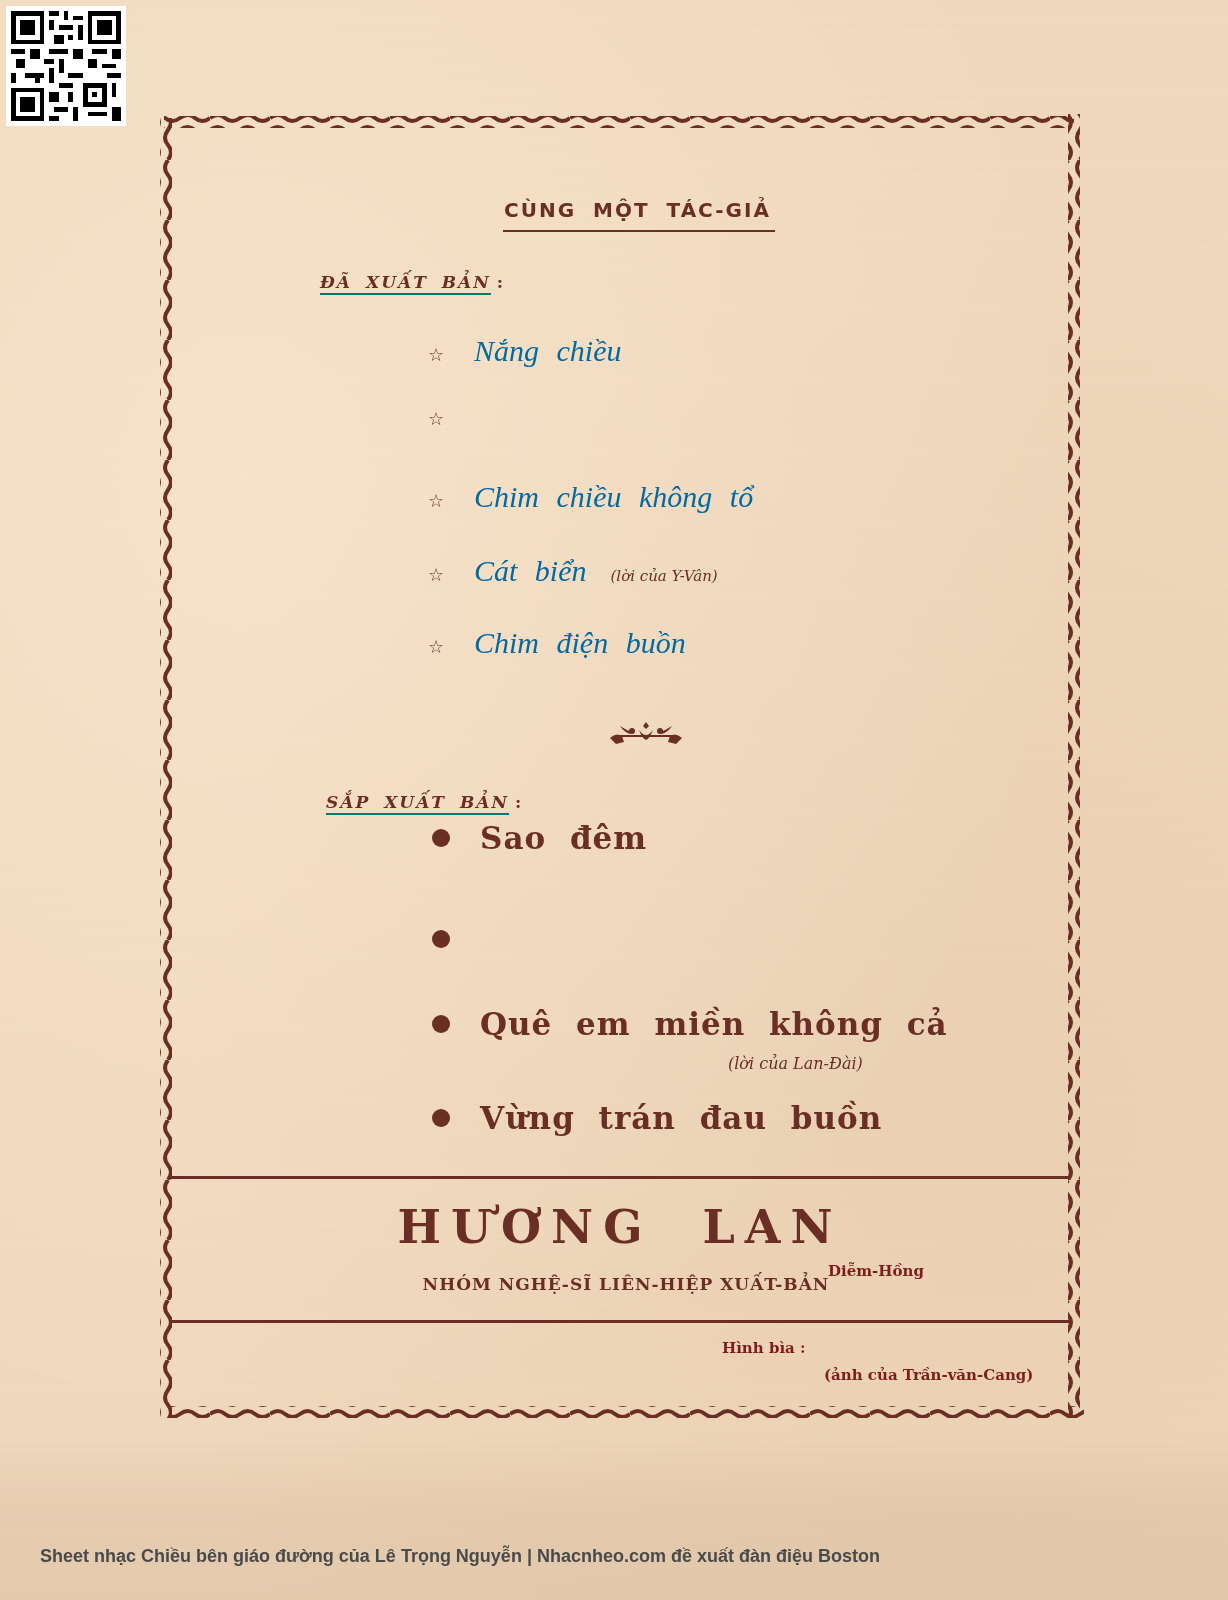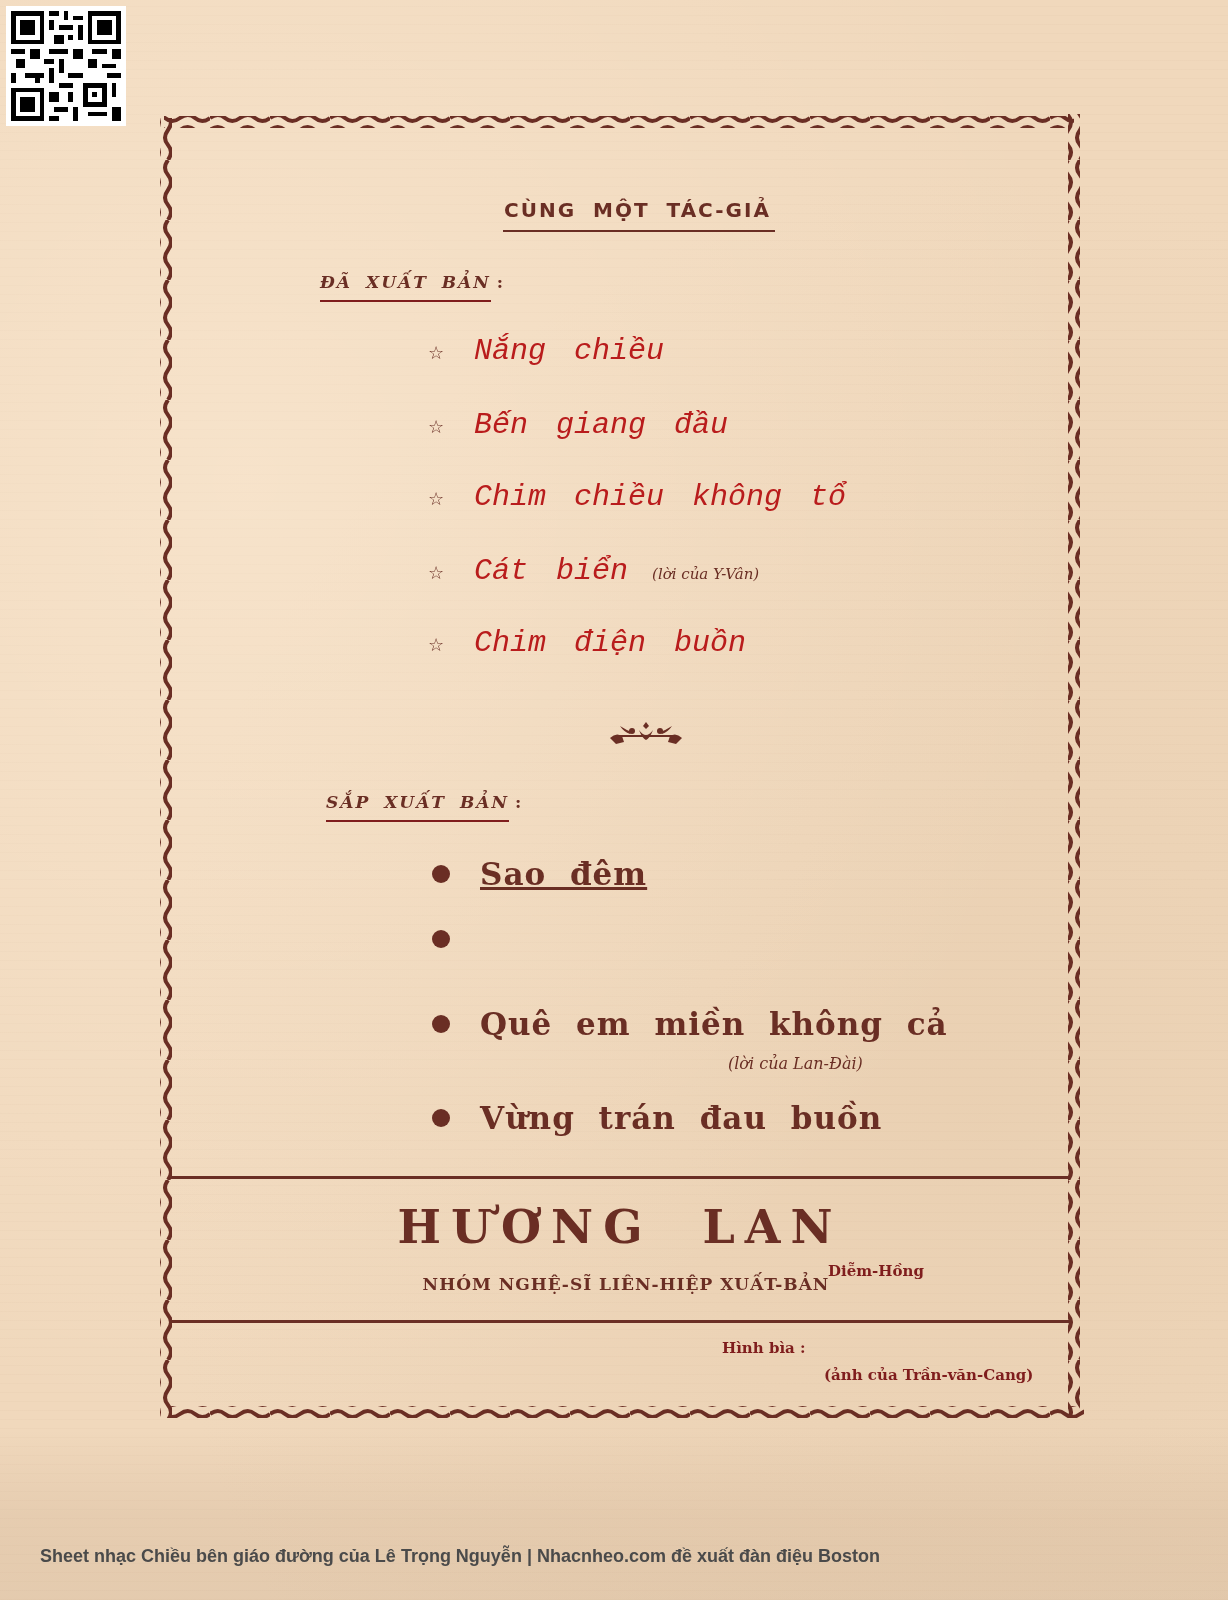--- a/index.html
+++ b/index.html
@@ -60,47 +60,47 @@
       font-style: italic;
       font-weight: bold;
       font-size: 17px;
       letter-spacing: 2px;
       word-spacing: 6px;
       color: #6a2e24;
       white-space: nowrap;
     }
     .section-label .ul {
       display: inline-block;
-      border-bottom: 2px solid #7f1d1d;
-      padding-bottom: 8px;
+      border-bottom: 2px solid #0f766e;
+      padding-bottom: 1px;
     }
     .section-label .colon {
       font-style: normal;
       margin-left: 6px;
     }
 
     .pub-item {
       position: absolute;
       left: 428px;
       white-space: nowrap;
       display: flex;
       align-items: baseline;
     }
     .pub-item .star {
       font-size: 18px;
       width: 46px;
       color: #6a2e24;
       font-family: "DejaVu Sans", sans-serif;
     }
     .pub-item .name {
-      font-family: Liberation Mono, monospace;
+      font-family: Liberation Serif, serif;
       font-style: italic;
       font-size: 30px;
       word-spacing: 10px;
-      color: #b91c1c;
+      color: #0369a1;
     }
     .pub-item .note {
       font-family: "DejaVu Serif", serif;
       font-style: italic;
       font-size: 15px;
       margin-left: 24px;
       color: #6a2e24;
     }
 
     .ornament {
@@ -291,21 +291,20 @@
 <div class="section-label" style="left:320px; top:272px;">
   <span class="ul">ĐÃ XUẤT BẢN</span><span class="colon">:</span>
 </div>
 
 <div class="pub-item" style="top:334px;">
   <span class="star">☆</span>
   <span class="name">Nắng chiều</span>
 </div>
 <div class="pub-item" style="top:408px;">
   <span class="star">☆</span>
-  <span class="name">Bến giang đầu</span>
 </div>
 <div class="pub-item" style="top:480px;">
   <span class="star">☆</span>
   <span class="name">Chim chiều không tổ</span>
 </div>
 <div class="pub-item" style="top:554px;">
   <span class="star">☆</span>
   <span class="name">Cát biển</span>
   <span class="note">(lời của Y-Vân)</span>
 </div>
@@ -325,21 +324,21 @@
     <path d="M14 8 q6 4 12 6 l-2 2 q-6 -2 -10 -8z"></path>
     <path d="M66 8 q-6 4 -12 6 l2 2 q6 -2 10 -8z"></path>
     <rect x="10" y="17" width="60" height="2"></rect>
   </g>
 </svg>
 
 <div class="section-label" style="left:326px; top:792px;">
   <span class="ul">SẮP XUẤT BẢN</span><span class="colon">:</span>
 </div>
 
-<div class="up-item" style="top:856px;text-decoration:underline;">
+<div class="up-item" style="top:820px;">
   <span class="dot"></span>
   <span class="name">Sao đêm</span>
 </div>
 <div class="up-item" style="top:930px;">
   <span class="dot"></span>
 </div>
 <div class="up-item" style="top:1006px;">
   <span class="dot"></span>
   <span class="name">Quê em miền không cả</span>
 </div>

